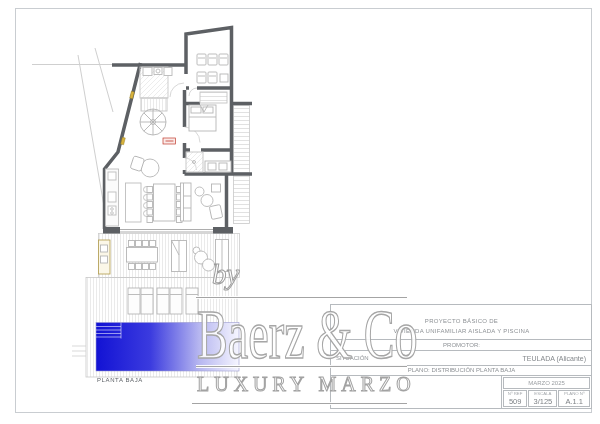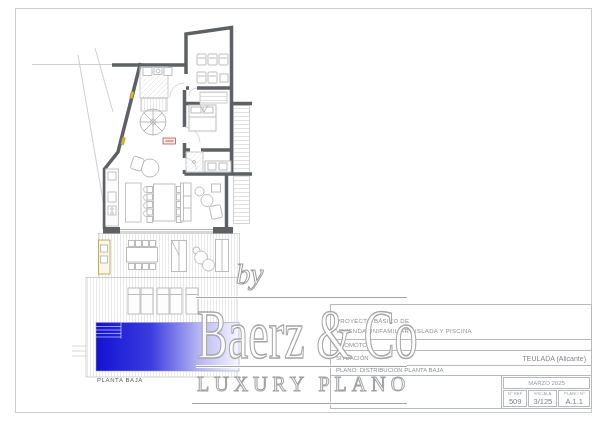--- a/index.html
+++ b/index.html
@@ -10,21 +10,21 @@
   .page-frame{position:absolute;left:15px;top:8px;width:577px;height:405px;
               border:1px solid #c9cdd1;}
 
   .plan-svg{position:absolute;left:0;top:0;width:600px;height:424px;}
 
   .floor-label{position:absolute;left:97px;top:377px;font-size:6px;letter-spacing:.6px;
                color:#5f6368;}
 
   
   .tb{position:absolute;left:330px;top:304px;width:262px;height:105px;background:#fff;
-      border:1px solid #b6babe;display:flex;flex-direction:column;color:#8d9195;}
+      border:1px solid #b6babe;display:flex;flex-direction:column;color:#8d9195;text-align:center;}
   .tb-row1{height:35px;border-bottom:1px solid #b6babe;padding:11px 4px 0 5px;
            font-size:6px;line-height:10px;letter-spacing:.3px;}
   .tb-row2{height:11px;border-bottom:1px solid #b6babe;padding:2px 4px 0 5px;font-size:6px;}
   .tb-row3{height:15px;border-bottom:1px solid #b6babe;display:flex;align-items:center;
            justify-content:space-between;padding:0 5px;font-size:6px;}
   .tb-loc-value{font-size:7px;color:#84888c;}
   .tb-row4{height:10px;border-bottom:1px solid #b6babe;padding:1px 4px 0 5px;font-size:6px;}
   .tb-row5{flex:1;display:flex;}
   .tb-sign{flex:1;border-right:1px solid #b6babe;}
   .tb-meta{width:89px;display:flex;flex-direction:column;padding:1px;}
@@ -34,21 +34,21 @@
   .tb-cells{flex:1;display:flex;gap:1px;}
   .tb-cell{border:1px solid #b6babe;display:flex;flex-direction:column;align-items:center;
            justify-content:center;}
   .tb-cell.c1{flex:25;} .tb-cell.c2{flex:30;} .tb-cell.c3{flex:33;}
   .tb-cell-h{font-size:6px;transform:scale(.72);color:#a4a8ac;white-space:nowrap;}
   .tb-cell-v{font-size:7.5px;color:#7e8286;margin-top:0;}
 
   
   .wm{position:absolute;font-family:"Liberation Serif",serif;
       color:rgba(255,255,255,.88);-webkit-text-stroke:1.2px #a6a6a6;}
-  .wm-by{left:212px;top:258px;font-size:29px;font-style:italic;margin-left:24px;
+  .wm-by{left:212px;top:258px;font-size:29px;font-style:italic;
          -webkit-text-stroke:1px #9c9c9c;}
   .wm-rule{position:absolute;height:1px;background:#a4a4a4;
            box-shadow:0 1px 0 rgba(255,255,255,.9),0 -1px 0 rgba(255,255,255,.9);}
   .wm-rule1{left:196px;top:297px;width:211px;}
   .wm-rule2{left:196px;top:366px;width:211px;}
   .wm-rule3{left:192px;top:403px;width:215px;}
   .wm-brand{left:197px;top:303px;font-size:70px;line-height:.92;white-space:nowrap;
             transform:scaleX(.66);transform-origin:0 0;
             -webkit-text-stroke:1.5px #a6a6a6;}
   .wm-tagline{left:197px;top:373px;font-size:20px;letter-spacing:5px;white-space:nowrap;
@@ -311,16 +311,16 @@
           </div>
         </div>
       </div>
     </div>
   </div>
 
   <div class="wm wm-by">by</div>
   <div class="wm-rule wm-rule1"></div>
   <div class="wm wm-brand">Baerz &amp; Co</div>
   <div class="wm-rule wm-rule2"></div>
-  <div class="wm wm-tagline">LUXURY PLANO</div>
+  <div class="wm wm-tagline">LUXURY MARZO</div>
   <div class="wm-rule wm-rule3"></div>
 
 </div>
 
 </body></html>

